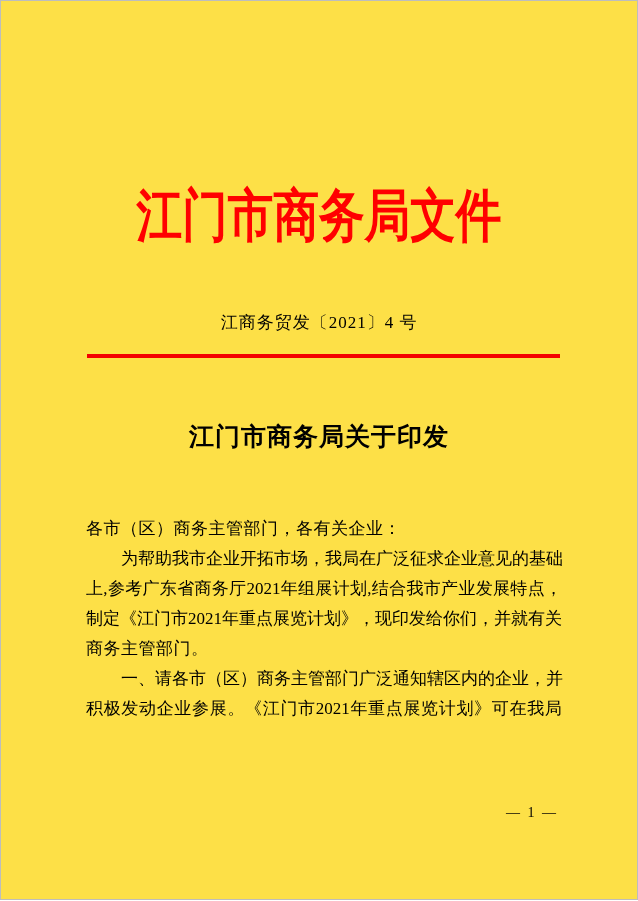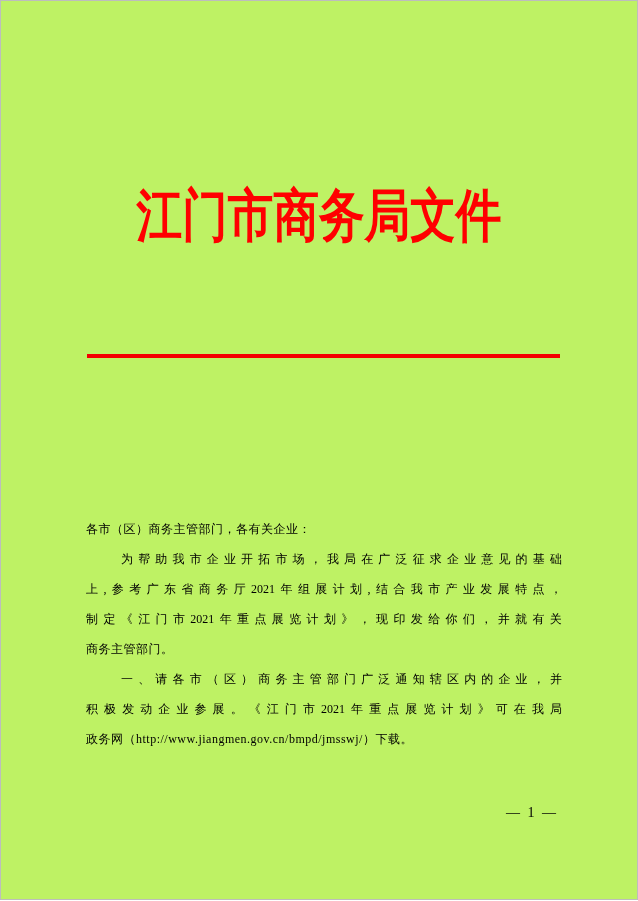--- a/index.html
+++ b/index.html
@@ -10,21 +10,21 @@
     background: #ffffff;
     overflow: hidden;
   }
   .page {
     position: absolute;
     left: 0;
     top: 0;
     width: 636px;
     height: 898px;
     border: 1px solid #bdbdbd;
-    background: #bef264;
+    background: #fde047;
     font-family: "Liberation Serif", "DejaVu Serif", serif;
     color: #000000;
   }
   .header-title {
     position: absolute;
     top: 183px;
     left: 0;
     width: 100%;
     text-align: center;
     font-size: 57px;
@@ -70,21 +70,21 @@
     font-size: 27px;
     line-height: 33px;
     letter-spacing: 1px;
     white-space: nowrap;
   }
   .body-text {
     position: absolute;
     top: 513px;
     left: 85px;
     width: 476px;
-    font-size: 12px;
+    font-size: 17px;
   }
   .body-text .line {
     height: 30px;
     line-height: 30px;
     letter-spacing: 0.5px;
     white-space: nowrap;
   }
   .body-text .line.indent {
     padding-left: 35px;
   }
@@ -107,24 +107,26 @@
     white-space: nowrap;
   }
 </style>
 </head>
 <body>
 
 <div class="page" style="color: rgb(0, 0, 0);">
 
   <div class="header-title" style="color: rgb(255, 0, 0);">江门市商务局文件</div>
 
+  <div class="doc-number">江商务贸发〔2021〕4 号</div>
 
   <div class="red-divider" style="background: rgb(244, 0, 0);"></div>
 
   <div class="doc-title">
+    <div class="t1">江门市商务局关于印发</div>
   </div>
 
   <div class="body-text">
       <div class="line">各市（区）商务主管部门，各有关企业：</div>
       <div class="line indent j">
         <span>为</span>
         <span>帮</span>
         <span>助</span>
         <span>我</span>
         <span>市</span>
@@ -259,18 +261,17 @@
         <span>展</span>
         <span>览</span>
         <span>计</span>
         <span>划</span>
         <span>》</span>
         <span>可</span>
         <span>在</span>
         <span>我</span>
         <span>局</span>
       </div>
-      <div class="line">政务网（http://www.jiangmen.gov.cn/bmpd/jmsswj/）下载。</div>
     </div>
 
   <div class="page-number">— 1 —</div>
 
 </div>
 
 </body></html>

